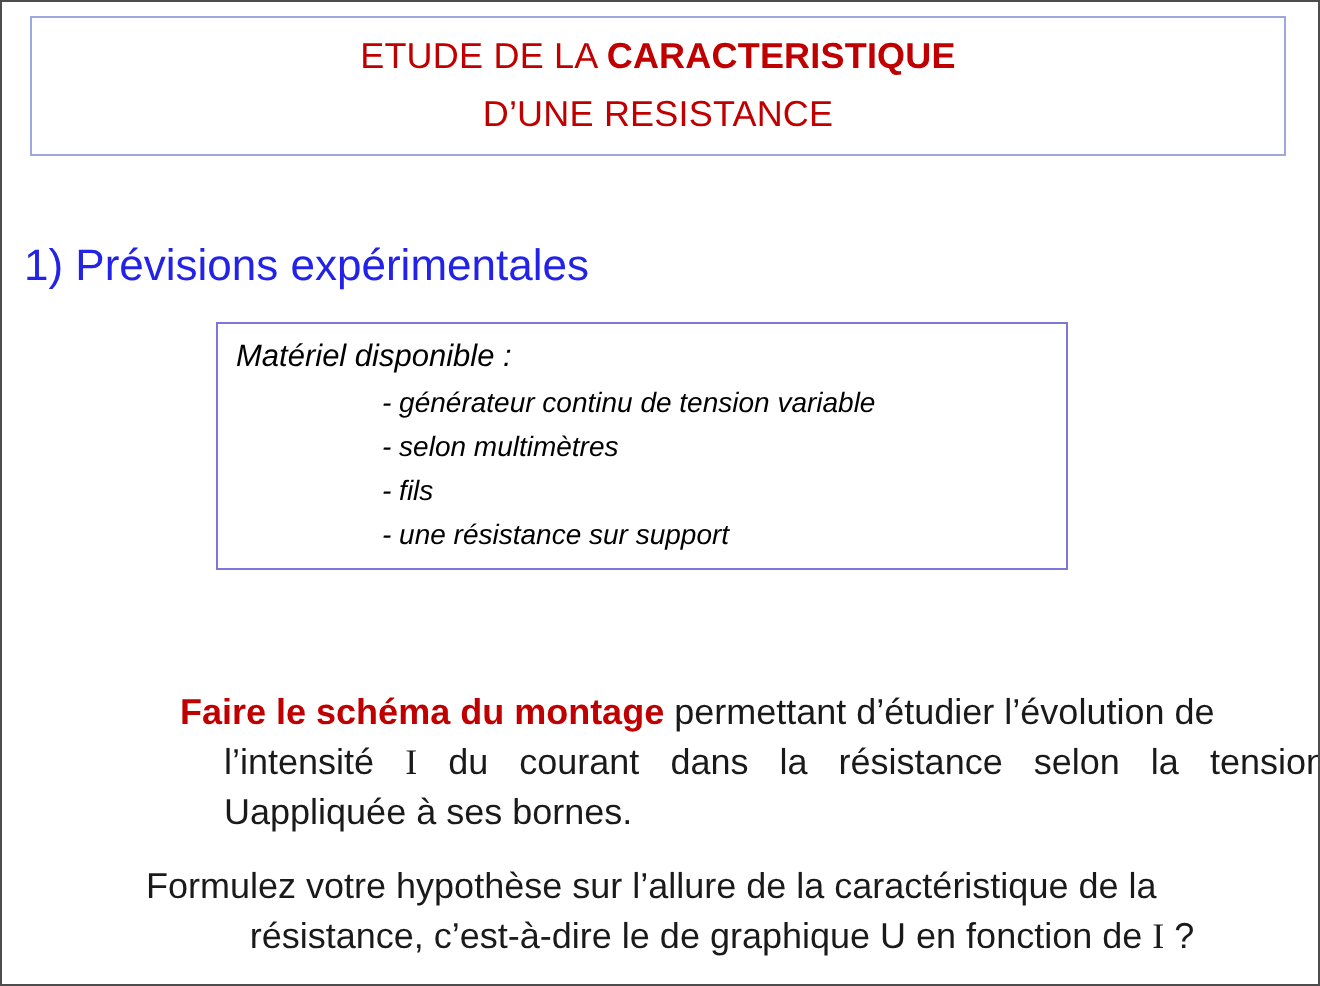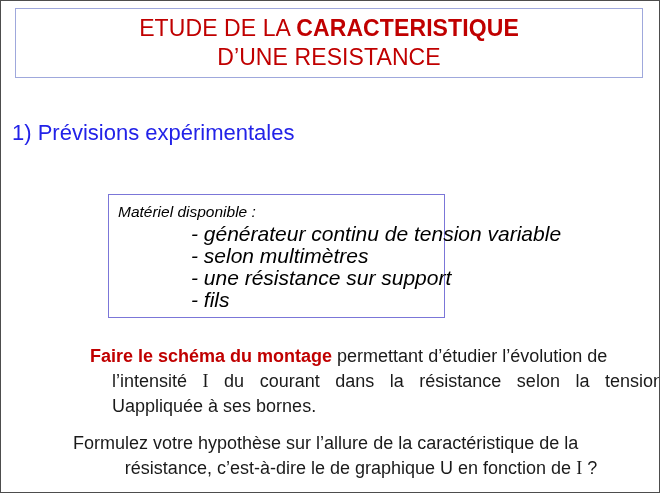--- a/index.html
+++ b/index.html
@@ -31,21 +31,21 @@
     border: 1px solid #9fa8dc;
     background: #ffffff;
     display: flex;
     flex-direction: column;
     align-items: center;
     justify-content: center;
     text-align: center;
   }
   .title-line {
     color: #c00000;
-    font-size: 23px;
+    font-size: 18px;
     line-height: 29px;
     letter-spacing: 0.1px;
     white-space: nowrap;
   }
   .title-line .bold {
     font-weight: bold;
   }
 
   
   .section-heading {
@@ -56,42 +56,41 @@
     font-size: 22px;
     line-height: 22px;
     white-space: nowrap;
   }
 
   
   .material-box {
     position: absolute;
     left: 107px;
     top: 160px;
-    width: 337px;
+    width: 426px;
     height: 124px;
     box-sizing: border-box;
     border: 1px solid #7b76d8;
     background: #ffffff;
     padding: 6px 0 0 9px;
-    margin-top: 33px;
   }
   .material-title {
     font-style: italic;
     font-size: 15.5px;
     line-height: 22px;
     color: #000000;
   }
   .material-list {
     margin: 0;
     padding: 0;
     list-style: none;
   }
   .material-list li {
     font-style: italic;
-    font-size: 21px;
+    font-size: 14px;
     line-height: 22px;
     color: #000000;
     padding-left: 73px;
     white-space: nowrap;
   }
 
   
   .para {
     position: absolute;
     color: #1a1a1a;
@@ -138,22 +137,22 @@
     <div class="title-line">D’UNE RESISTANCE</div>
   </div>
 
   <div class="section-heading">1) Prévisions expérimentales</div>
 
   <div class="material-box">
     <div class="material-title">Matériel disponible :</div>
     <ul class="material-list">
       <li>- générateur continu de tension variable</li>
       <li>- selon multimètres</li>
+      <li>- fils</li>
       <li>- une résistance sur support</li>
-      <li>- fils</li>
     </ul>
   </div>
 
   <div class="para para-1"><span class="strong-red">Faire le schéma du montage</span><span> permettant d’étudier l’évolution de</span><span class="cont"><span>l’intensité </span><span class="sym">I</span><span> du courant dans la résistance selon la tension </span><span>U</span><span>appliquée à ses bornes.</span></span></div>
 
   <div class="para para-2"><span>Formulez votre hypothèse sur l’allure de la caractéristique de la</span><span class="line-b"><span>résistance, c’est-à-dire le de graphique </span><span>U</span><span> en fonction de </span><span class="sym">I</span><span> ?</span></span></div>
 
 </div>
 
 </body></html>

